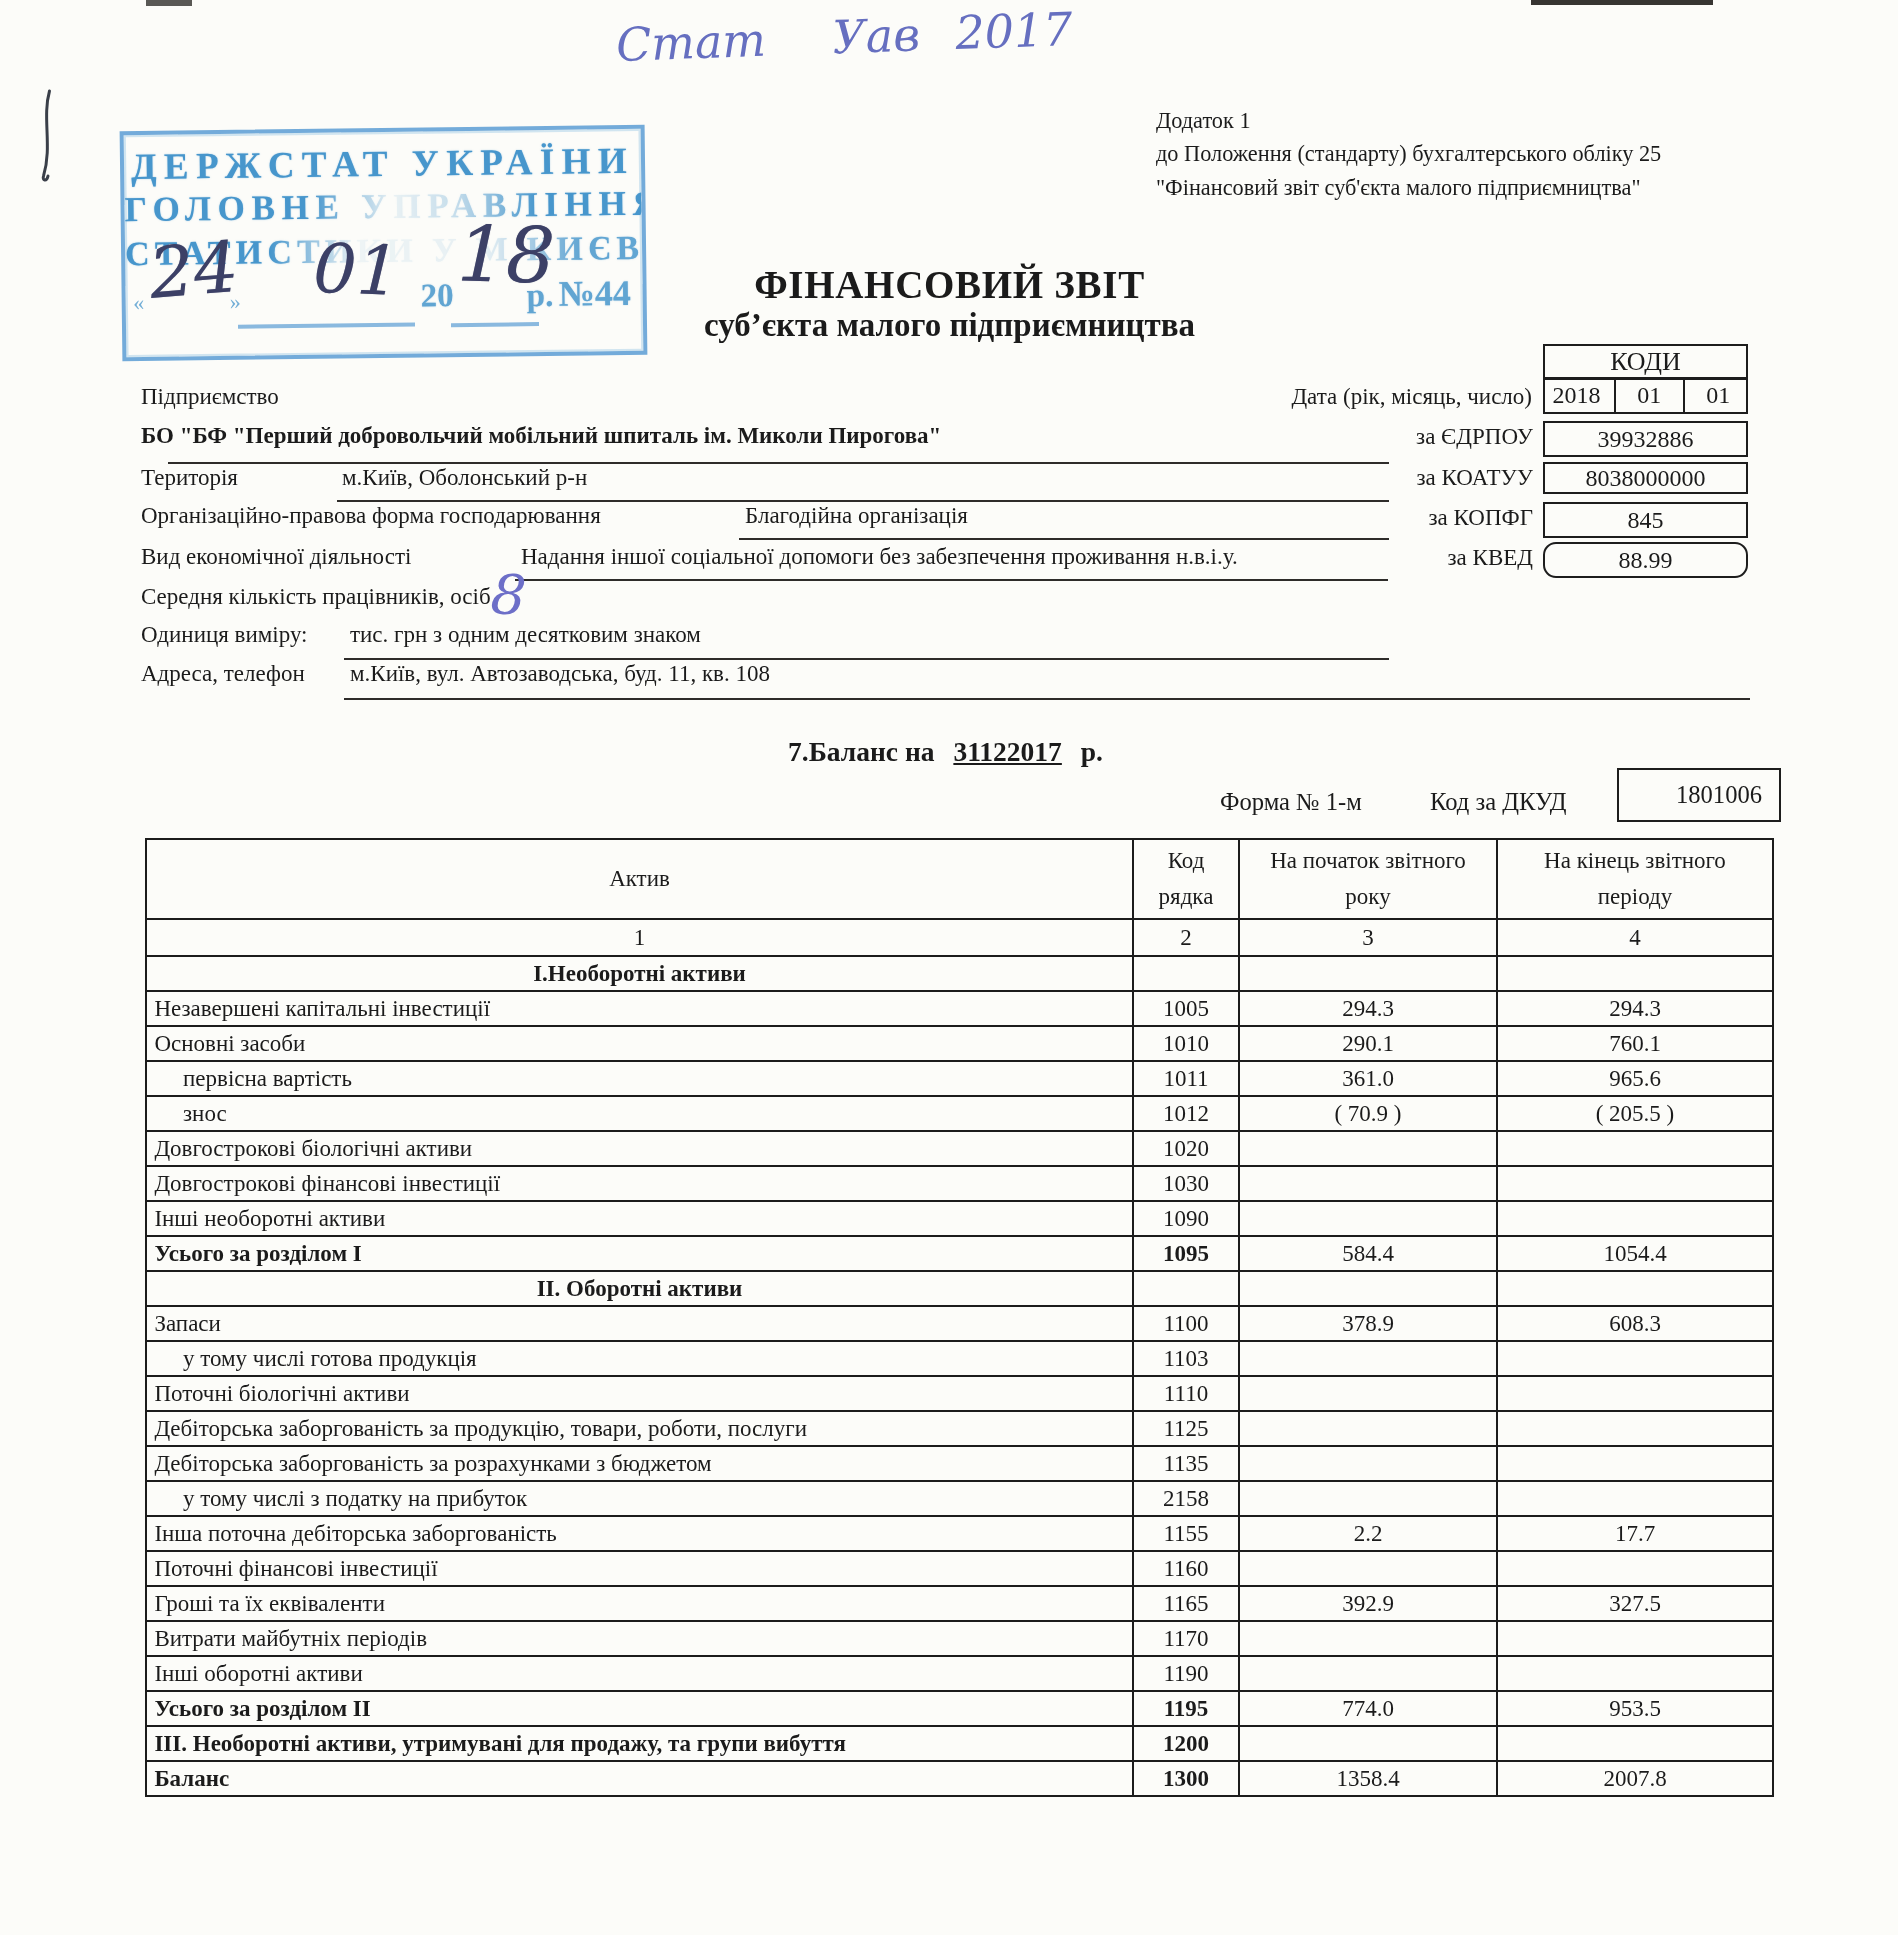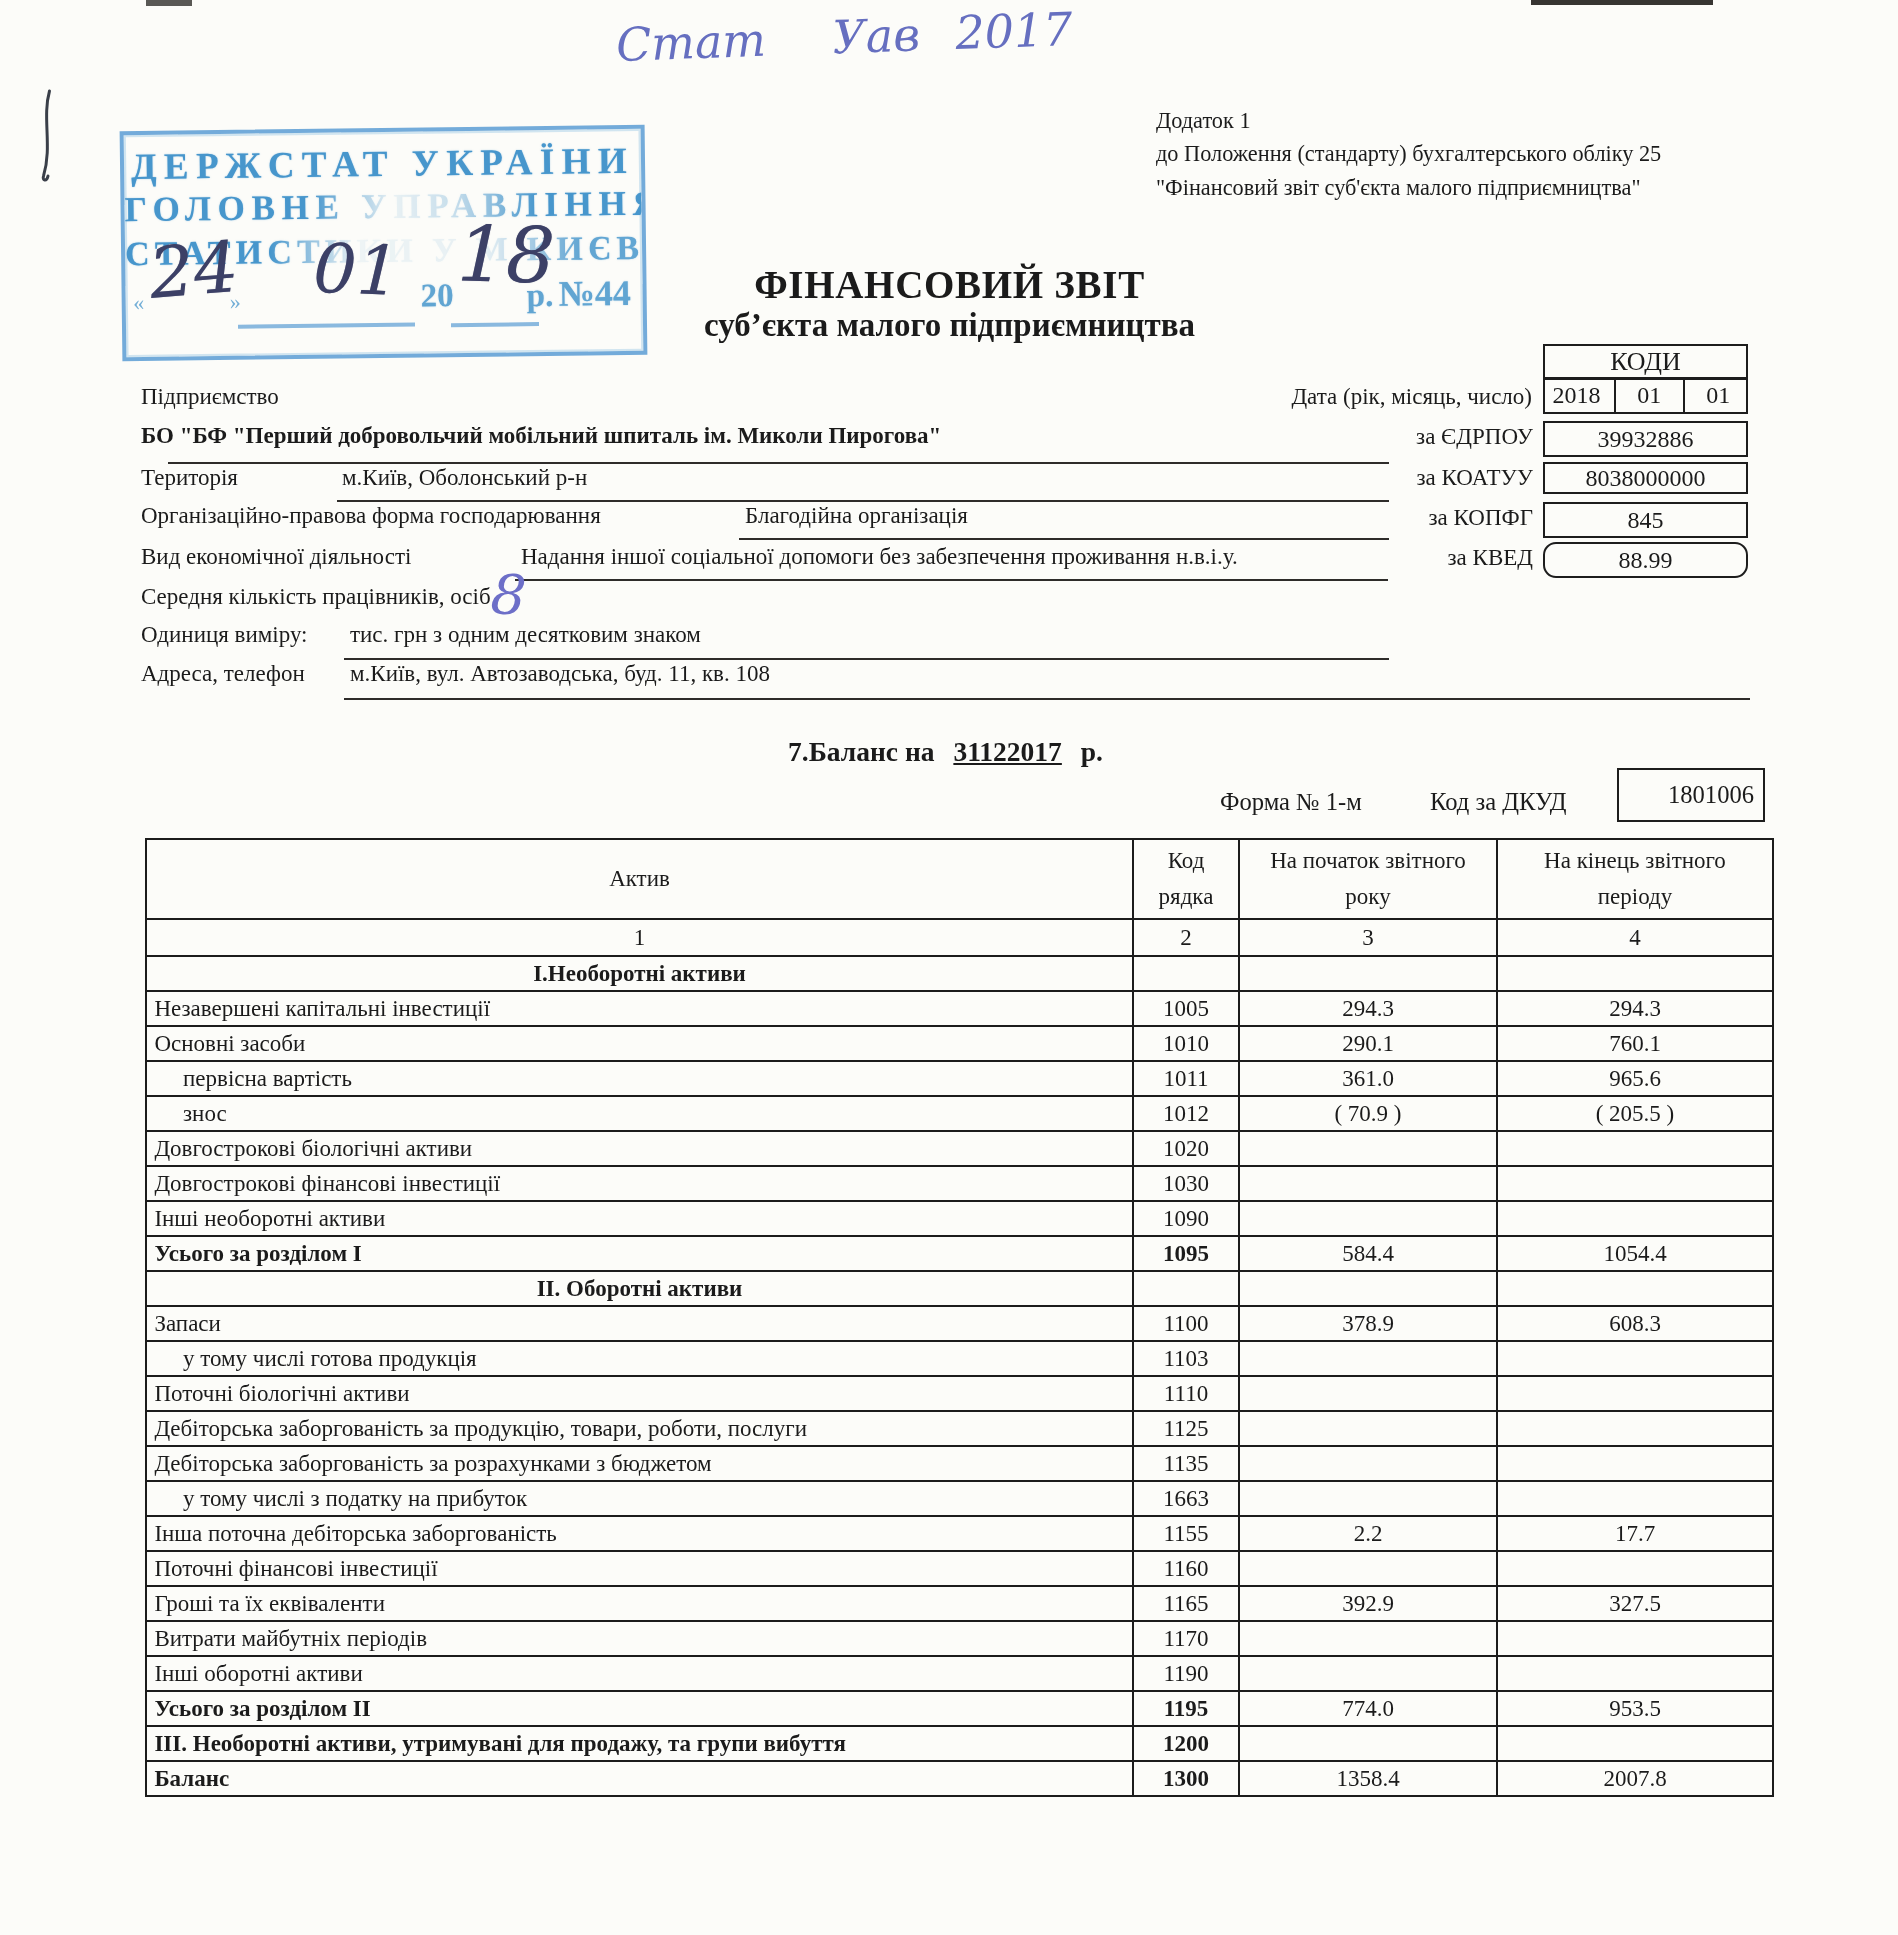--- a/index.html
+++ b/index.html
@@ -48,21 +48,21 @@
         text-align:center;font-size:24px;display:flex;align-items:center;justify-content:center;}
   .cdate{display:flex;padding:0;}
   .cdate .dc{flex:0 0 33.33%;display:flex;align-items:center;justify-content:center;height:100%;}
   .cdate .dc + .dc{border-left:2.2px solid #1d1d1d;}
   .cdate .dc:first-child{flex:0 0 37%;}
   
   .bal-title{left:788px;top:736px;font-size:27.5px;font-weight:bold;white-space:nowrap;}
   .bal-title .d{text-decoration:underline;margin:0 12px;}
   .form-lab{left:1220px;top:788px;font-size:24.6px;white-space:nowrap;}
   .dkud-lab{left:1430px;top:788px;font-size:24.6px;white-space:nowrap;}
-  .dkud-box{left:1617px;top:768px;width:148px;height:54px;border:2.2px solid #1d1d1d;box-sizing:border-box;
+  .dkud-box{left:1617px;top:768px;width:164px;height:54px;border:2.2px solid #1d1d1d;box-sizing:border-box;
             display:flex;align-items:center;justify-content:center;font-size:24.6px;padding-left:40px;}
   
   table.bal{position:absolute;left:145px;top:838px;width:1628px;border-collapse:collapse;
             table-layout:fixed;font-size:23px;padding-left:46px;}
   table.bal th, table.bal td{border:2.2px solid #1c1c1c;padding:0 7.4px;box-sizing:border-box;
             font-weight:normal;overflow:hidden;}
   table.bal thead th{height:80px;text-align:center;line-height:1.55;font-size:23px;}
   table.bal tr.numrow td{height:37px;text-align:center;}
   table.bal tbody td{height:35px;}
   td.c-label{text-align:left;padding-left:10.4px;margin-top:24px;}
@@ -278,21 +278,21 @@
           <td class="c-num"></td>
         </tr>
         <tr>
           <td class="c-label">Дебіторська заборгованість за розрахунками з бюджетом</td>
           <td class="c-code">1135</td>
           <td class="c-num"></td>
           <td class="c-num"></td>
         </tr>
         <tr>
           <td class="c-label ind">у тому числі з податку на прибуток</td>
-          <td class="c-code">1663</td>
+          <td class="c-code">2158</td>
           <td class="c-num"></td>
           <td class="c-num"></td>
         </tr>
         <tr>
           <td class="c-label">Інша поточна дебіторська заборгованість</td>
           <td class="c-code">1155</td>
           <td class="c-num">2.2</td>
           <td class="c-num">17.7</td>
         </tr>
         <tr>

